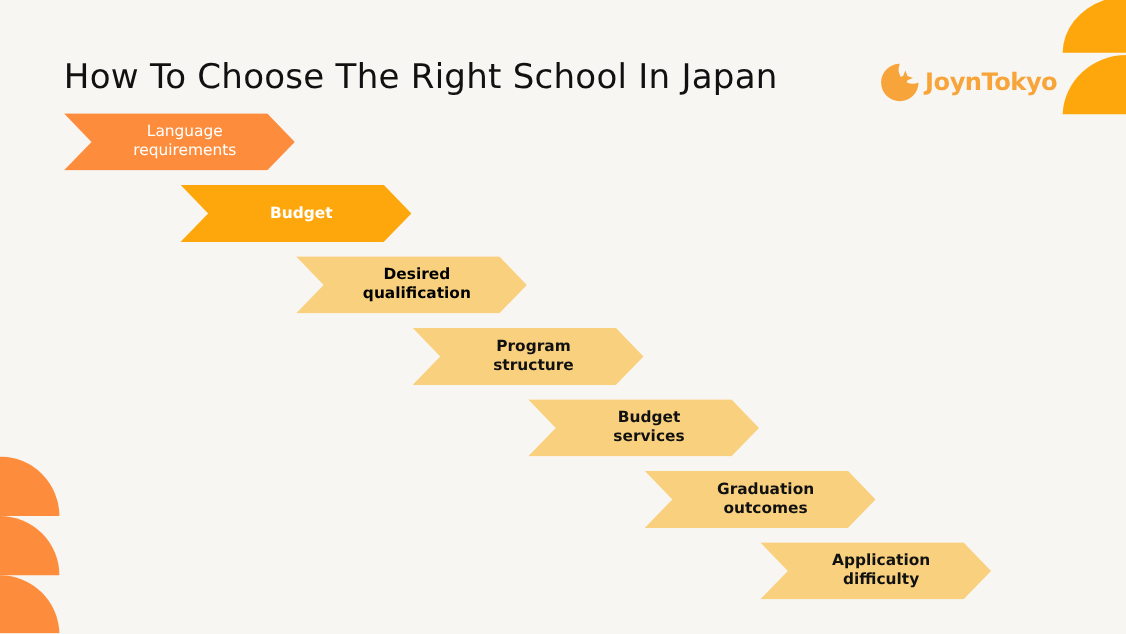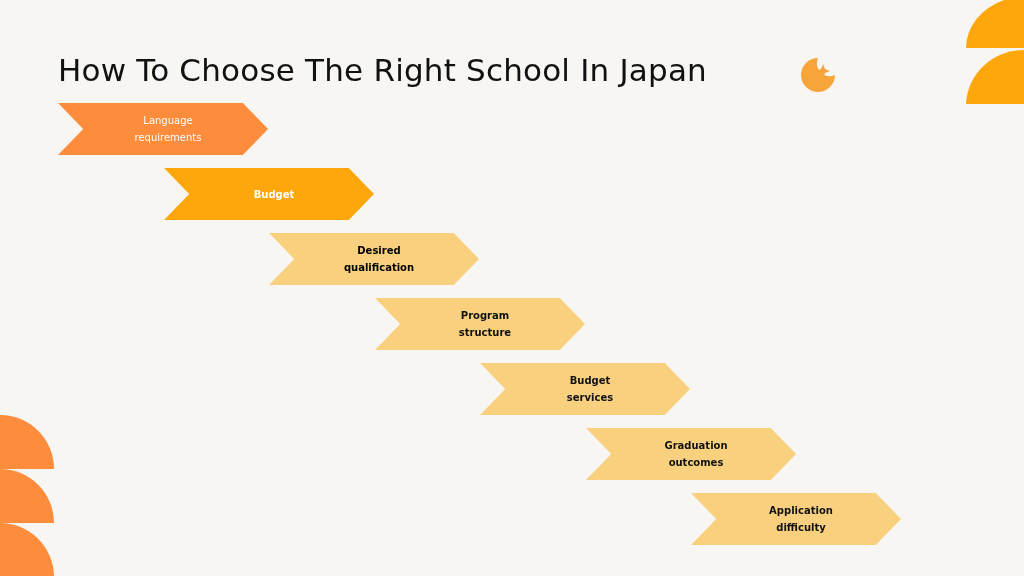--- a/index.html
+++ b/index.html
@@ -1,21 +1,21 @@
 <!DOCTYPE html>
 <html><head>
 <meta charset="utf-8">
 <style>
   html, body { margin:0; padding:0; }
   body { width:1024px; height:576px; overflow:hidden; background:#f8f6f3; position:relative; font-family:"DejaVu Sans","Liberation Sans",sans-serif; }
   .title { position:absolute; left:58px; top:52px; font-size:31px; font-weight:400; color:#111; letter-spacing:0.2px; white-space:nowrap; }
   .logo { position:absolute; left:799px; top:56px; display:flex; align-items:center; gap:4px; }
   .logo-text { font-size:22px; font-weight:bold; color:#f7a53a; letter-spacing:-0.5px; }
   .chev { position:absolute; width:210px; height:52px; display:flex; align-items:center; justify-content:center; clip-path:polygon(0 0, 88% 0, 100% 50%, 88% 100%, 0 100%, 12% 50%); }
-  .chev span { font-size:10px; line-height:17px; text-align:center; padding-left:10px; font-weight:bold; }
+  .chev span { font-size:14px; line-height:17px; text-align:center; padding-left:10px; font-weight:bold; }
   .deco { position:absolute; }
 </style>
 </head>
 <body>
 
 <svg class="deco" style="left:964px;top:0;" width="60" height="104" viewBox="0 0 60 104">
   <path d="M60 0 L60 48 L2 48 A60 52 0 0 1 40 0 Z" fill="#fea70d"></path>
   <path d="M60 50 L60 104 L2 104 A58 56 0 0 1 60 50 Z" fill="#fea70d"></path>
 </svg>
 <svg class="deco" style="left:0;top:415px;" width="56" height="161" viewBox="0 0 56 161">
@@ -24,20 +24,21 @@
   <path d="M0 108 A54 54 0 0 1 54 161 L0 161 Z" fill="#fd8d3c"></path>
 </svg>
 
 <div class="title">How To Choose The Right School In Japan</div>
 
 <div class="logo">
   <svg width="38" height="38" viewBox="0 0 38 38">
     <path d="M19 2 A17 17 0 1 0 36 19 A13 13 0 0 1 19 2 Z" fill="#f7a53a"></path>
     <path d="M24 8 L26 13 L31 15 L26 17 L24 22 L22 17 L17 15 L22 13 Z" fill="#f7a53a"></path>
   </svg>
+  <span class="logo-text">JoynTokyo</span>
 </div>
 
 <div class="chev" style="left:58px;top:103px;background:#fd8d3c;color:#fff;">
   <span style="font-weight:normal;"><span style="padding:0;font-weight:normal;">Language</span><br><span style="padding:0;font-weight:normal;">requirements</span></span>
 </div>
 
 <div class="chev" style="left:164px;top:168px;background:#fea70d;color:#fff;">
   <span style="font-weight:bold;">Budget</span>
 </div>
 

